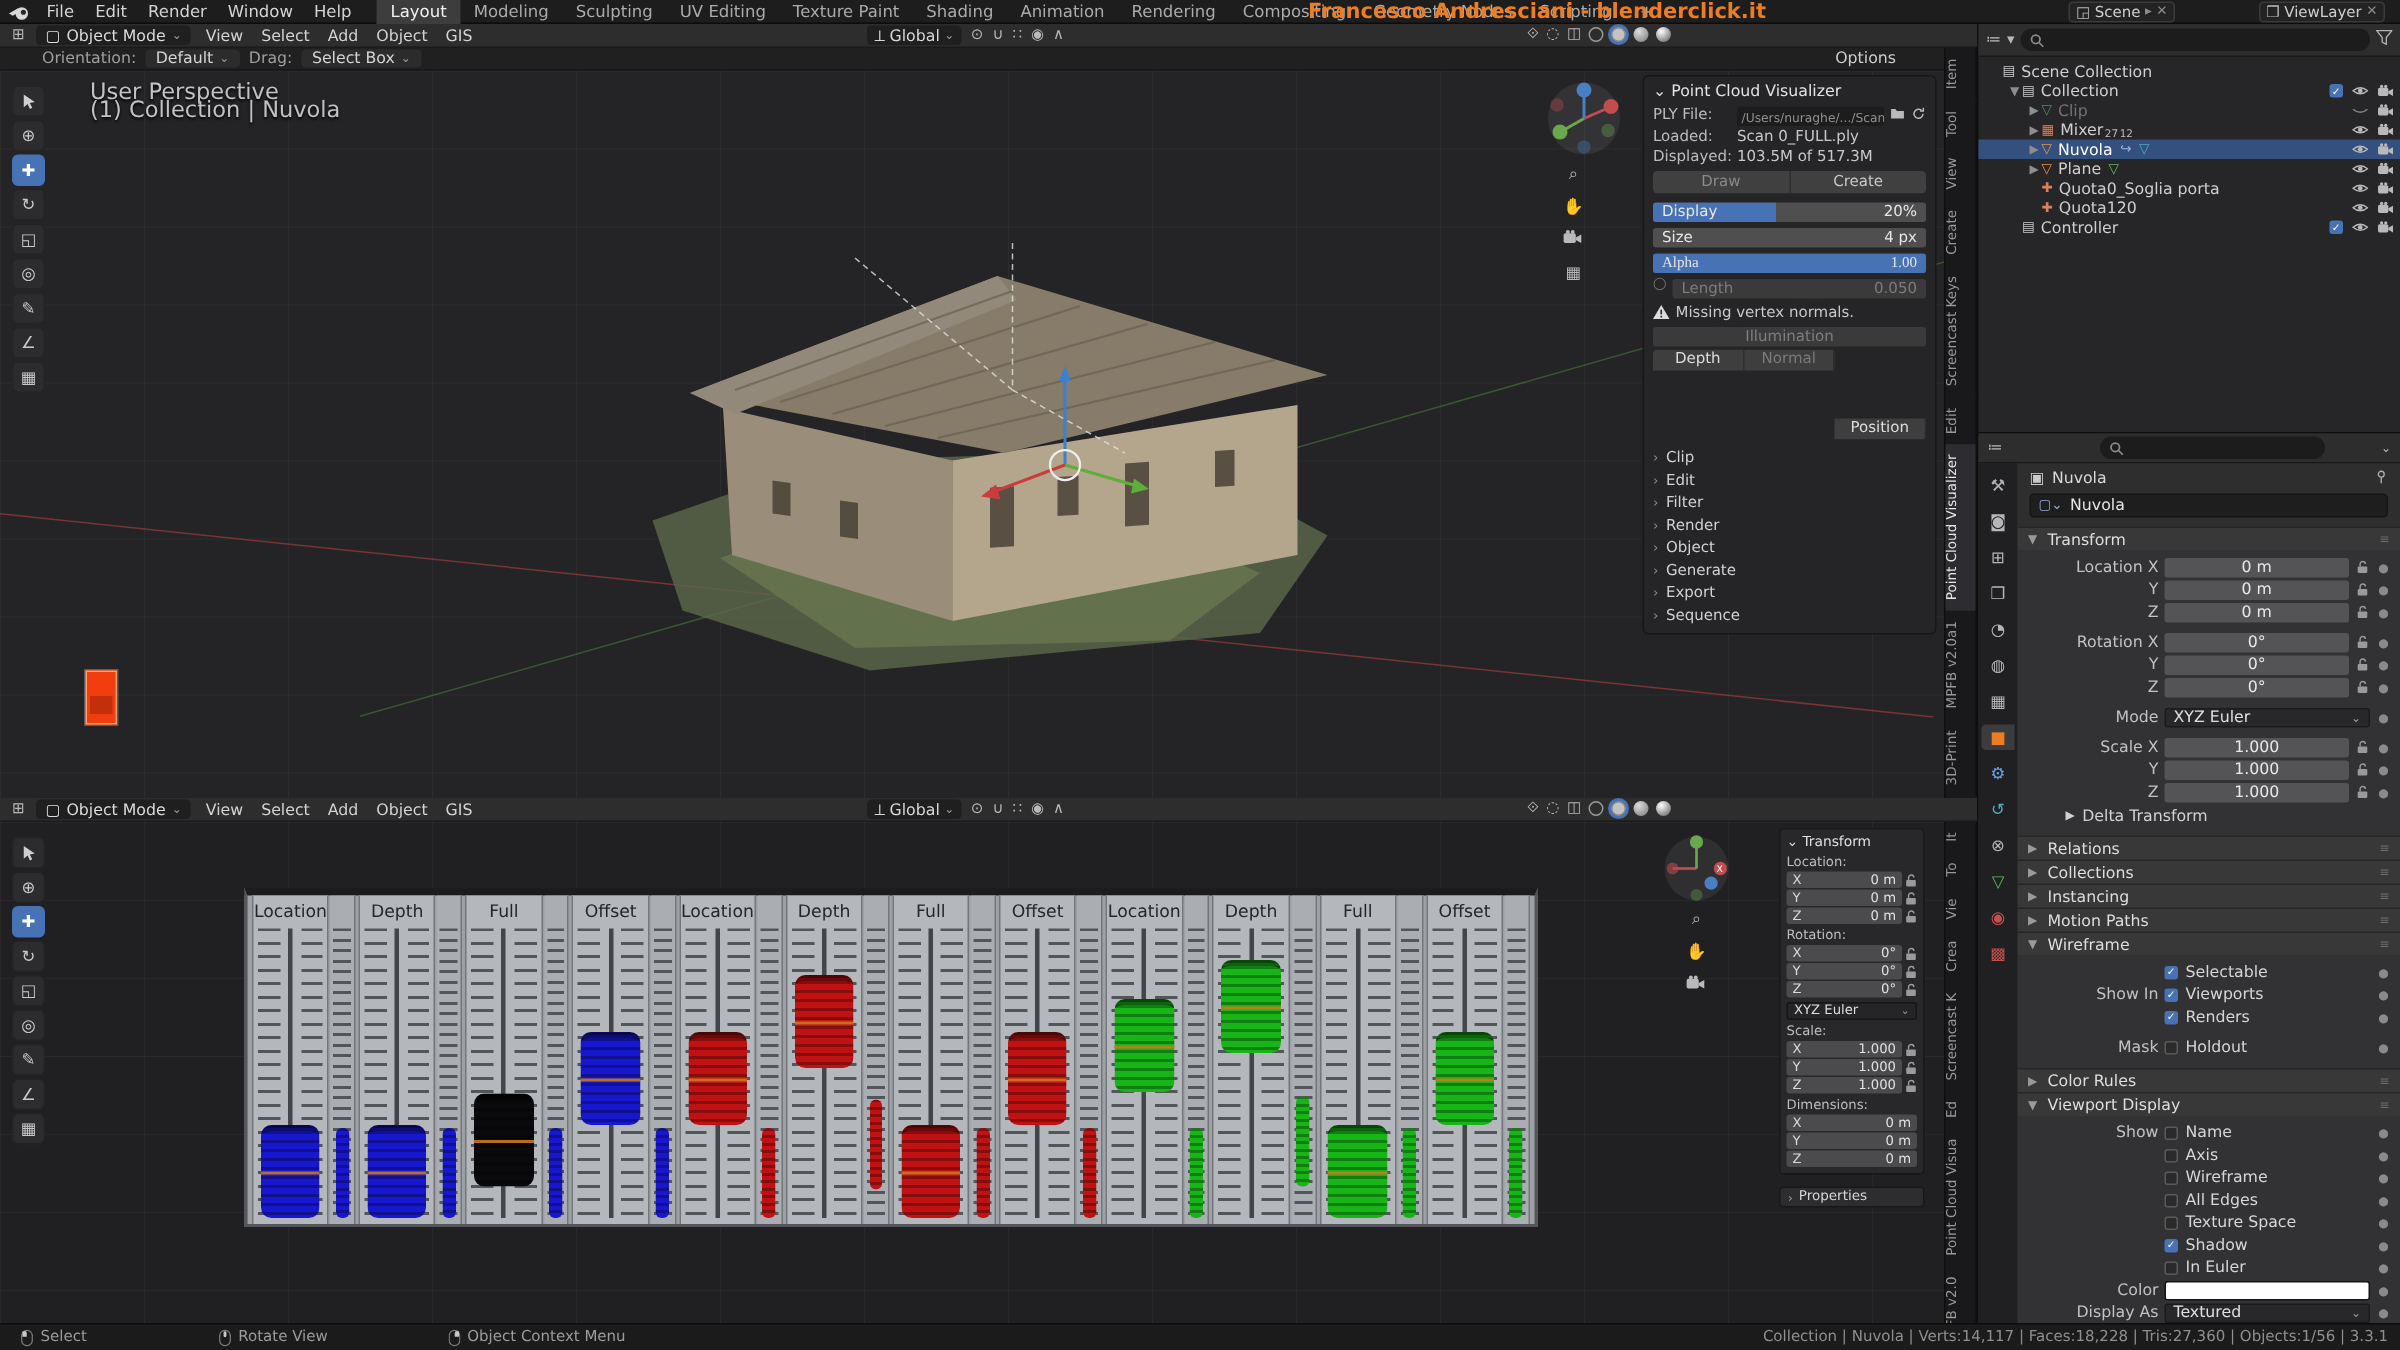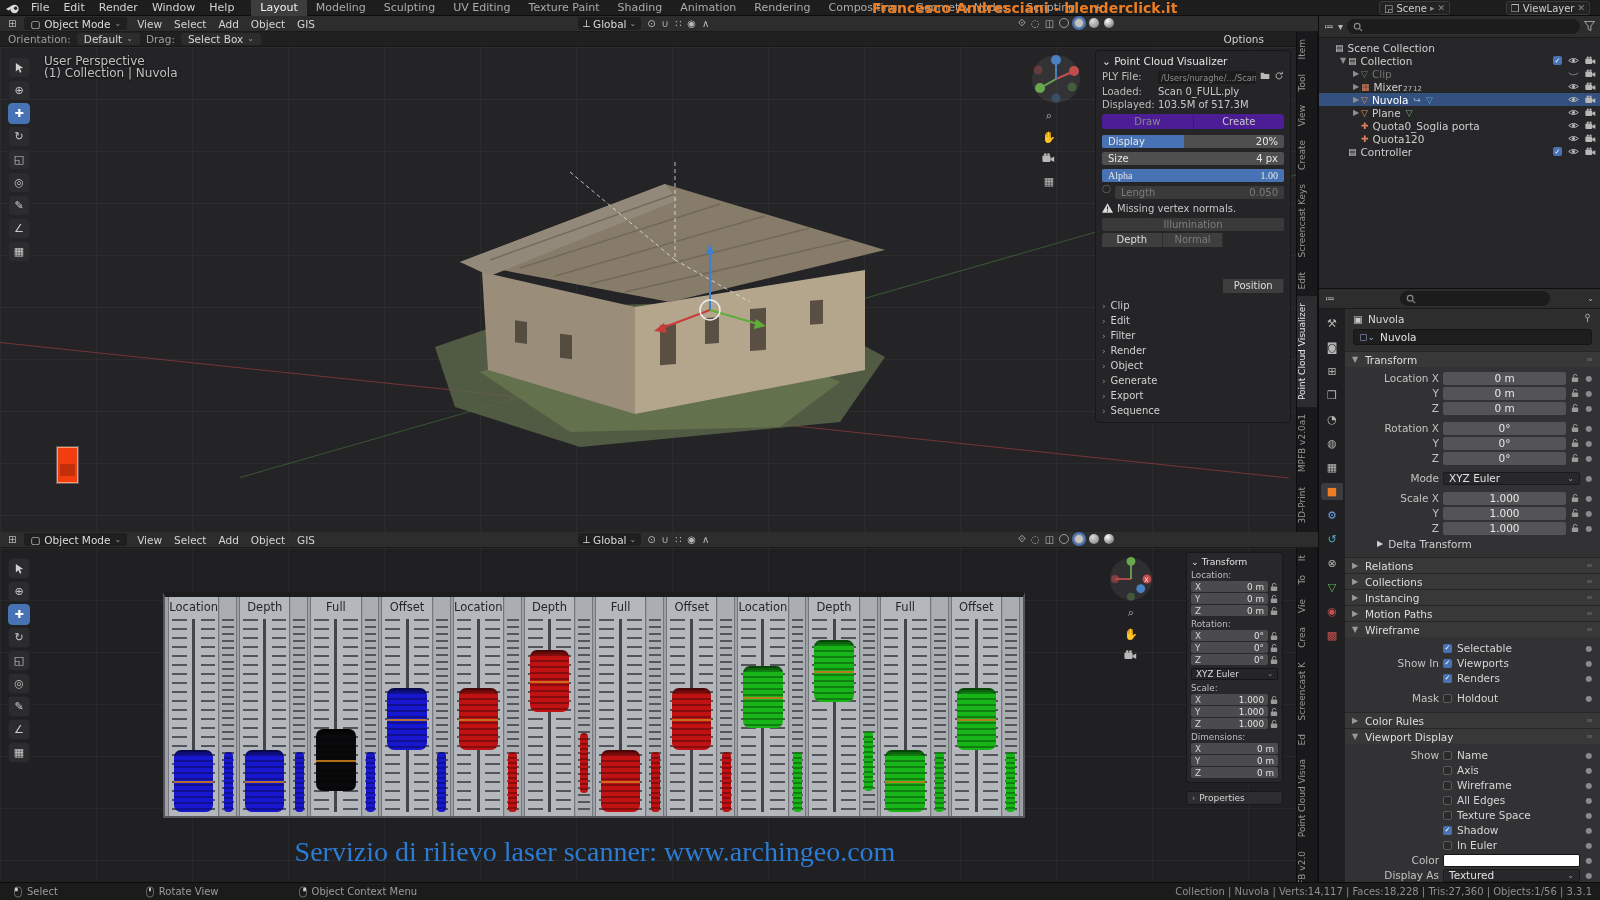--- a/index.html
+++ b/index.html
@@ -34,41 +34,41 @@
   .hdr-icons{position:absolute;left:1018px;top:1px;display:flex;align-items:center;gap:5px}
   .mini-dd{display:flex;align-items:center;gap:3px;background:#1f1f1f;border-radius:3px;padding:0 5px;height:13px;font-size:10.5px;color:#d8d8d8}
   .gicon{color:#b9b9b9;font-size:10px}
   .sph{width:10px;height:10px;border-radius:50%;display:inline-block}
   .sph.w{border:1px solid #9a9a9a}
   .sph.s{background:#c3c3c3;border:1px solid #888}
   .sph.sel{box-shadow:0 0 0 2px #4772b3}
   .sph.m{background:radial-gradient(circle at 35% 30%,#ddd,#777);}
   .sph.r{background:radial-gradient(circle at 35% 30%,#fff,#555);}
   .toolrow{position:absolute;left:0;top:16px;width:1296px;height:15px;background:#202020;
-    display:flex;align-items:center;padding:0 8px;gap:6px;border-bottom:1px solid #161616;z-index:29}
+    display:flex;align-items:center;padding:0 28px;gap:6px;border-bottom:1px solid #161616;z-index:29}
   .toolrow .lbl{color:#9f9f9f;font-size:10.5px}
   .pill{background:#2c2c2c;border-radius:3px;padding:0 7px;height:12px;line-height:12px;color:#d6d6d6;font-size:10.5px;display:flex;align-items:center;gap:4px}
   .options{position:absolute;right:32px;top:0;height:15px;line-height:15px;color:#cfcfcf;font-size:10.5px}
 
   .canvas{position:absolute;left:0;width:1296px;overflow:hidden;
     background-color:#242427;
     background-image:linear-gradient(rgba(255,255,255,0.035) 1px,transparent 1px),
                      linear-gradient(90deg,rgba(255,255,255,0.035) 1px,transparent 1px);
     background-size:96px 52px}
   .canvas-top{top:31px;height:485px}
   .canvas-btm{top:16px;height:334px;background-color:#202023}
   .axisline{position:absolute;height:1px;transform-origin:left center}
 
   
   .toolbar{position:absolute;left:8px;display:flex;flex-direction:column;gap:2px;z-index:20}
   .toolbtn{width:22px;height:21px;background:#2c2c2e;border:1px solid #242426;border-radius:4px;
     display:flex;align-items:center;justify-content:center;color:#c9c9c9;font-size:11px}
   .toolbtn.active{background:#4772b3;color:#fff;border-color:#4772b3}
 
-  .overlay-txt{position:absolute;left:44px;top:8px;color:#c2c2c2;font-size:12px;line-height:12px;text-shadow:0 1px 2px #000;z-index:5}
+  .overlay-txt{position:absolute;left:60px;top:8px;color:#c2c2c2;font-size:15px;line-height:12px;text-shadow:0 1px 2px #000;z-index:5}
 
   
   .nav-icons{display:flex;flex-direction:column;gap:9px;align-items:center;color:#b9b9b9}
 
   
   .ntabs{position:absolute;right:0;top:16px;bottom:0;width:22px;background:#19191b;
     display:flex;flex-direction:column;align-items:stretch;z-index:35;border-left:1px solid #0e0e0e}
   .ntab{writing-mode:vertical-rl;transform:rotate(180deg);font-size:9px;color:#989898;
     padding:7px 0;text-align:center;white-space:nowrap;border-left:1px solid #0e0e0e}
   .ntab.active{background:#2d2d31;color:#e6e6e6}
@@ -76,21 +76,21 @@
   
   .pcv{position:absolute;left:1095px;top:3px;width:196px;background:rgba(37,37,40,0.96);
     border:1px solid #17171a;border-radius:4px;padding:4px 6px;z-index:25;font-size:10px}
   .pcv-title{color:#e3e3e3;font-size:10.5px;margin-bottom:4px}
   .pcv-row{display:flex;align-items:flex-start;margin:2px 0;gap:4px}
   .pcv-lab{width:52px;color:#bdbdbd;flex:none}
   .pcv-path{flex:1;background:#1c1c1c;border-radius:2px;height:13px;display:flex;align-items:center;
     padding:0 3px;color:#8f8f8f;font-size:8.2px;overflow:hidden;white-space:nowrap}
   .pcv-val{color:#c8c8c8}
   .btn2{display:flex;margin:4px 0;border-radius:3px;overflow:hidden}
-  .btn2 div{flex:1;background:#4c1d95;height:15px;line-height:15px;text-align:center}
+  .btn2 div{flex:1;background:#404040;height:15px;line-height:15px;text-align:center}
   .slider{position:relative;height:13px;background:#4f4f4f;border-radius:2px;margin:2px 0;overflow:hidden}
   .slider .fill{position:absolute;left:0;top:0;bottom:0;background:#4772b3}
   .slider .sl{position:absolute;left:6px;top:0;line-height:13px;color:#e6e6e6}
   .slider .sv{position:absolute;right:6px;top:0;line-height:13px;color:#e6e6e6}
   .slider.disabled{background:#3a3a3a}
   .slider.disabled .sl,.slider.disabled .sv{color:#7c7c7c}
   .illum{height:13px;background:#3a3a3a;border-radius:2px;margin:4px 0 2px;display:flex;align-items:center;justify-content:center;color:#7e7e7e}
   .btn3{display:flex;border-radius:3px;overflow:hidden;margin-bottom:5px}
   .btn3 div{flex:1;background:#3e3e3e;height:14px;line-height:14px;text-align:center;border-right:1px solid #2e2e2e}
   .pcv-sect{display:flex;align-items:center;gap:5px;height:15px;color:#d2d2d2}
@@ -696,21 +696,20 @@
               <div class="fader" style="height: 62px; top: calc(53% - 32.86px); background-color: rgb(23, 181, 23); border-top: 4px solid rgba(0, 0, 0, 0.45);"></div>
             </div>
           </div>
           <div class="ncol">
             <div class="mtrack">
               <div class="ticks"></div>
               <div class="sfader" style="height: 60px; top: calc(100% - 60px); background-color: rgb(23, 181, 23);"></div>
             </div>
           </div>
         </div>
-      <div class="banner">Servizio di rilievo laser scanner: www.archingeo.com</div>
       <div class="toolbar" id="toolbar-btm" style="top:10px">
           <div class="toolbtn">
             <svg width="11" height="11" viewBox="0 0 12 12">
               <path d="M2 1 L10 6.6 L6.4 7.2 L8.2 10.8 L6.5 11.6 L4.8 8 L2 10.3 Z" fill="#cfcfcf"></path>
             </svg>
           </div>
           <div class="toolbtn">⊕</div>
           <div class="toolbtn active">✚</div>
           <div class="toolbtn">↻</div>
           <div class="toolbtn">◱</div>

